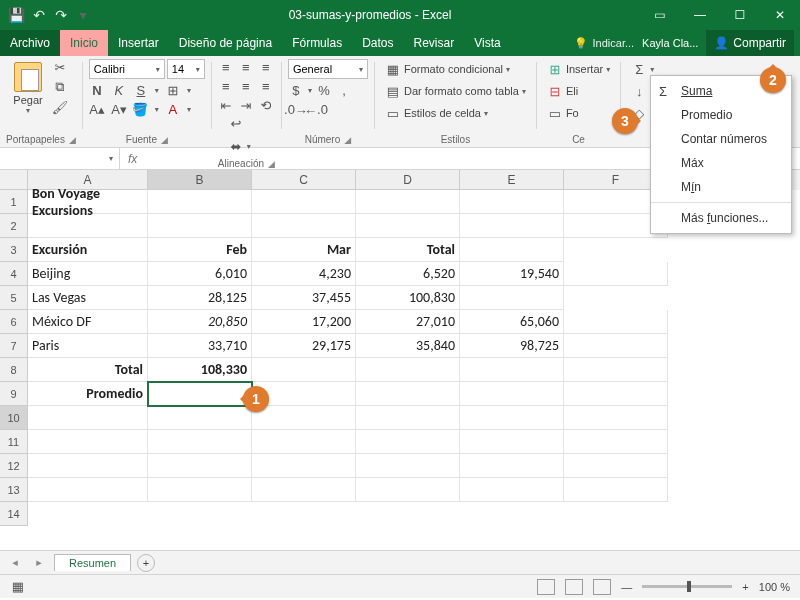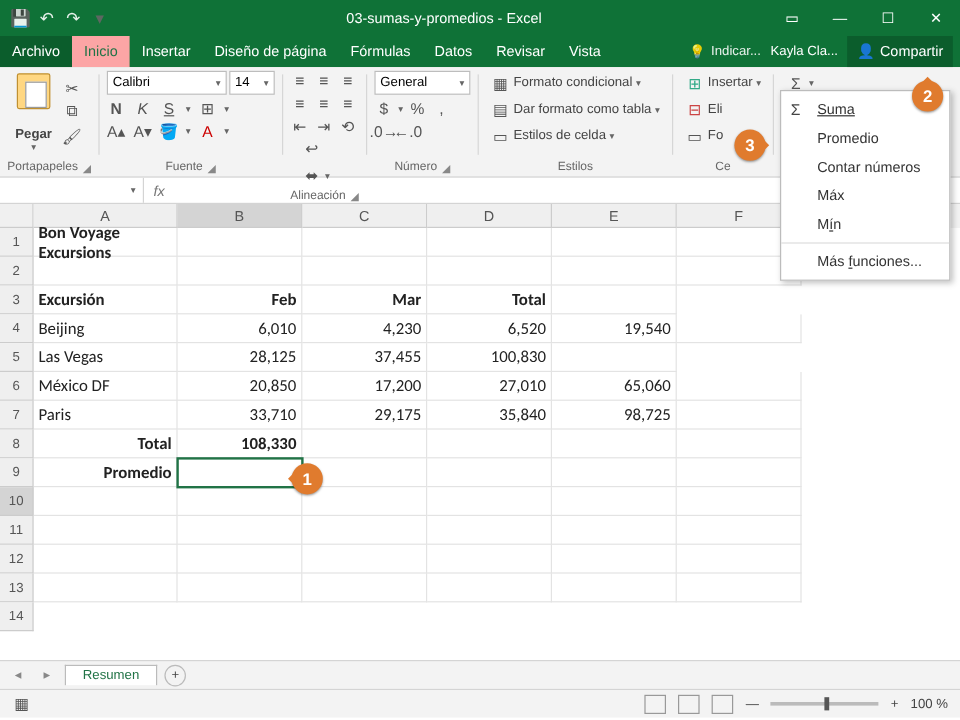--- a/index.html
+++ b/index.html
@@ -28,21 +28,21 @@
 .sep { width: 1px; background: #d6d6d6; margin: 6px 0 18px; }
 .rbtn { display: flex; align-items: center; gap: 3px; padding: 2px 4px; font-size: 11px; color: #444; cursor: pointer; }
 .ricon { width: 16px; height: 16px; display: inline-flex; align-items: center; justify-content: center; font-size: 13px; color: #555; }
 .dd { font-size: 8px; color: #666; }
 .combo { background: #fff; border: 1px solid #bdbdbd; height: 20px; font-size: 11px; display: flex; align-items: center; padding: 0 4px; justify-content: space-between; }
 .row { display: flex; gap: 2px; align-items: center; }
 
 .paste { display: flex; flex-direction: column; align-items: center; width: 44px; padding-top:2px;}
 .paste .icon { width: 28px; height: 30px; background: #ffd782; border: 1px solid #c09030; border-radius: 2px; position: relative; }
 .paste .icon::after{content:"";position:absolute;left:6px;top:6px;width:16px;height:20px;background:#fff;border:1px solid #999;}
-.paste .txt { font-size: 11px; color: #444; margin-top:15px;font-weight:bold;}
+.paste .txt { font-size: 11px; color: #444; margin-top:2px;}
 
 .cellref { height: 22px; display: flex; align-items: center; border-bottom: 1px solid #d4d4d4; background: #fff; }
 .namebox { width: 120px; border-right: 1px solid #d4d4d4; padding: 0 6px; font-size: 12px; color: #444; height: 100%; display: flex; align-items: center; justify-content: space-between; }
 .fxlabel { padding: 0 8px; font-style: italic; color: #777; font-size: 12px; }
 .fxbar { flex: 1; font-size: 12px; padding: 0 4px; }
 
 .gridwrap { position: relative; height: 380px; overflow: hidden; background: #fff; }
 .colhead { display: flex; height: 20px; background: #f3f3f3; font-size: 12px; color: #555; }
 .corner { width: 28px; border-right: 1px solid #ccc; border-bottom: 1px solid #ccc; background: #f0f0f0; }
 .ch { border-right: 1px solid #ccc; border-bottom: 1px solid #ccc; display: flex; align-items: center; justify-content: center; background:#efefef;}
@@ -139,21 +139,21 @@
     </div>
     <div class="label">
         <span>Portapapeles</span>
         <span class="launcher">◢</span>
       </div>
   </div>
   <div class="sep"></div>
   <div class="group">
     <div class="col" style="gap:3px;">
       <div class="row">
-        <div class="combo" style="width:100px;">
+        <div class="combo" style="width:76px;">
             <span>Calibri</span>
             <span class="dd">▾</span>
           </div>
         <div class="combo" style="width:38px;">
             <span>14</span>
             <span class="dd">▾</span>
           </div>
       </div>
       <div class="row" style="gap:6px;">
         <span class="ricon" style="font-weight:bold;">N</span>
@@ -365,21 +365,21 @@
         </div>
         <div class="crow">
           <div class="cell " style="width: 120px;">Las Vegas</div>
           <div class="cell r" style="width: 104px;">28,125</div>
           <div class="cell r" style="width: 104px;">37,455</div>
           <div class="cell r" style="width: 104px;">100,830</div>
           <div class="cell " style="width: 104px;"></div>
         </div>
         <div class="crow">
           <div class="cell " style="width: 120px;">México DF</div>
-          <div class="cell r" style="width: 104px;">20,850</div>
+          <div class="cell r" style="width: 104px; font-style: italic;">20,850</div>
           <div class="cell r" style="width: 104px;">17,200</div>
           <div class="cell r" style="width: 104px;">27,010</div>
           <div class="cell r" style="width: 104px;">65,060</div>
           <div class="cell " style="width: 104px;"></div>
         </div>
         <div class="crow">
           <div class="cell " style="width: 120px;">Paris</div>
           <div class="cell r" style="width: 104px;">33,710</div>
           <div class="cell r" style="width: 104px;">29,175</div>
           <div class="cell r" style="width: 104px;">35,840</div>

